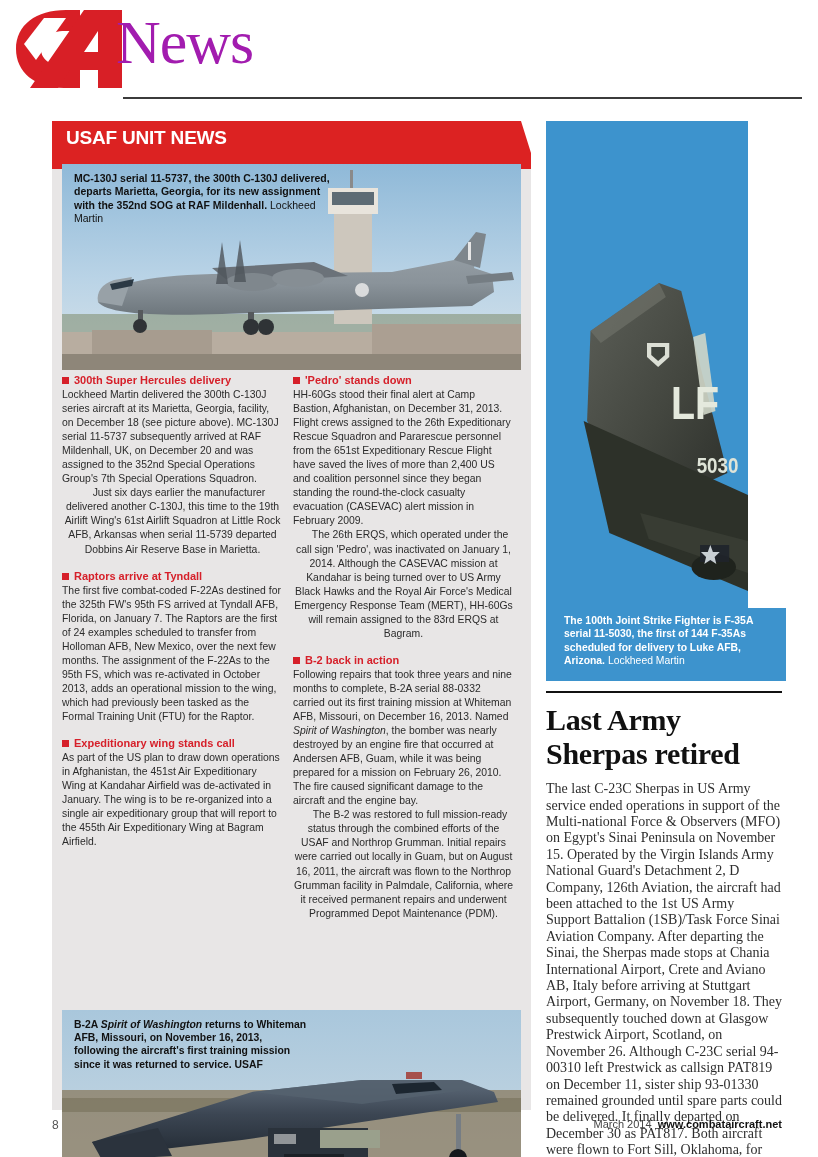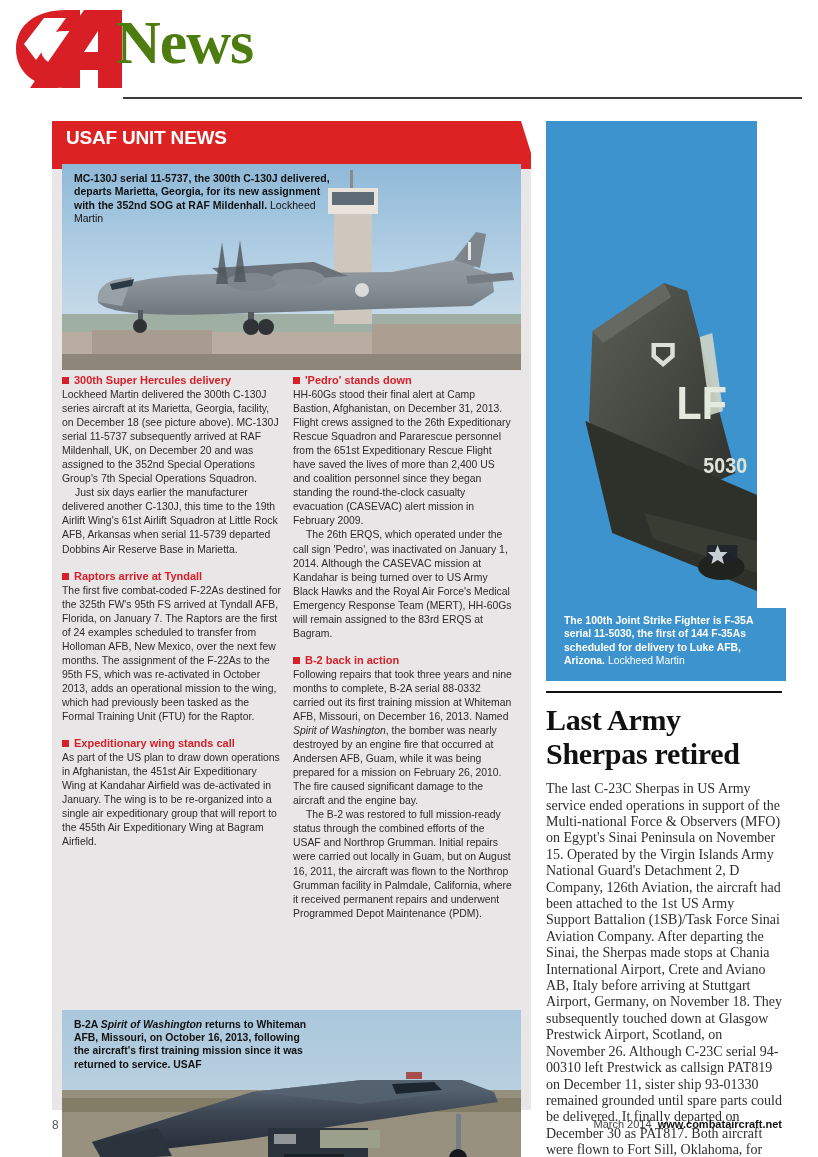--- a/index.html
+++ b/index.html
@@ -24,24 +24,24 @@
   #logo-mark {
     position: absolute;
     left: 14px; top: 8px;
     width: 120px; height: 82px;
   }
   #logo-mark svg { display: block; }
   #masthead-word {
     position: absolute;
     left: 116px; top: 11px;
     font-family: "Liberation Serif", serif;
-    font-weight: bold;
+    font-weight: normal;
     font-size: 62px;
     line-height: 62px;
-    color: #4d7c0f;
+    color: #a21caf;
     letter-spacing: -1px;
   }
   #masthead-rule {
     position: absolute;
     left: 123px; top: 97px;
     width: 679px; height: 0;
     border-top: 2px solid #3b3b3b;
   }
 
   
@@ -118,21 +118,21 @@
     width: 7px; height: 7px;
     background: #d6202a;
   }
   .news-body {
     color: #2b2b2b;
     font-size: 10.4px;
     line-height: 14.05px;
     margin: 0 0 12px 0;
     text-align: left;
   }
-  .news-body .para2 { display: block; text-indent: 13px; }
+  .news-body .para2 { display: block; text-indent: 13px; text-align: center; }
   .news-body i { font-style: italic; }
 
   
   #b2-photo {
     position: absolute;
     left: 10px; top: 889px;
     width: 459px; height: 214px;
     overflow: hidden;
     background: #b9cfe0;
   }
@@ -153,21 +153,20 @@
   #right-col {
     position: absolute;
     left: 546px; top: 121px;
     width: 236px;
   }
   #f35-photo {
     position: relative;
     width: 202px; height: 487px;
     overflow: hidden;
     background: #eab308;
-    padding-left: 9px;
   }
   #f35-caption {
     position: relative;
     width: 240px;
     box-sizing: border-box;
     background: #3d93cd;
     padding: 6px 12px 14px 18px;
     color: #ffffff;
     font-size: 10.4px;
     line-height: 13.3px;
@@ -367,21 +366,21 @@
       <circle cx="228" cy="160" r="9" fill="#15191d"></circle>
       <circle cx="248" cy="160" r="9" fill="#15191d"></circle>
       <circle cx="268" cy="160" r="9" fill="#15191d"></circle>
 
       <rect x="394" y="104" width="5" height="38" fill="#767d84"></rect>
       <circle cx="396" cy="148" r="9" fill="#15191d"></circle>
 
       <rect x="212" y="124" width="22" height="10" fill="#d7d7d7" opacity="0.6"></rect>
     </svg>
     <div id="b2-caption">
-      <span>B-2A </span><i>Spirit of Washington</i><span> returns to Whiteman AFB, Missouri, on October 16, 2013, following the aircraft's first training mission since it was returned to service.</span><span class="credit"> USAF</span>
+      <span>B-2A </span><i>Spirit of Washington</i><span> returns to Whiteman AFB, Missouri, on November 16, 2013, following the aircraft's first training mission since it was returned to service.</span><span class="credit"> USAF</span>
     </div>
   </div>
 
 </div>
 
 <div id="right-col">
 
   <div id="f35-photo">
     <svg class="sky" viewBox="0 0 236 487" preserveAspectRatio="none" xmlns="http://www.w3.org/2000/svg">
       <defs>

